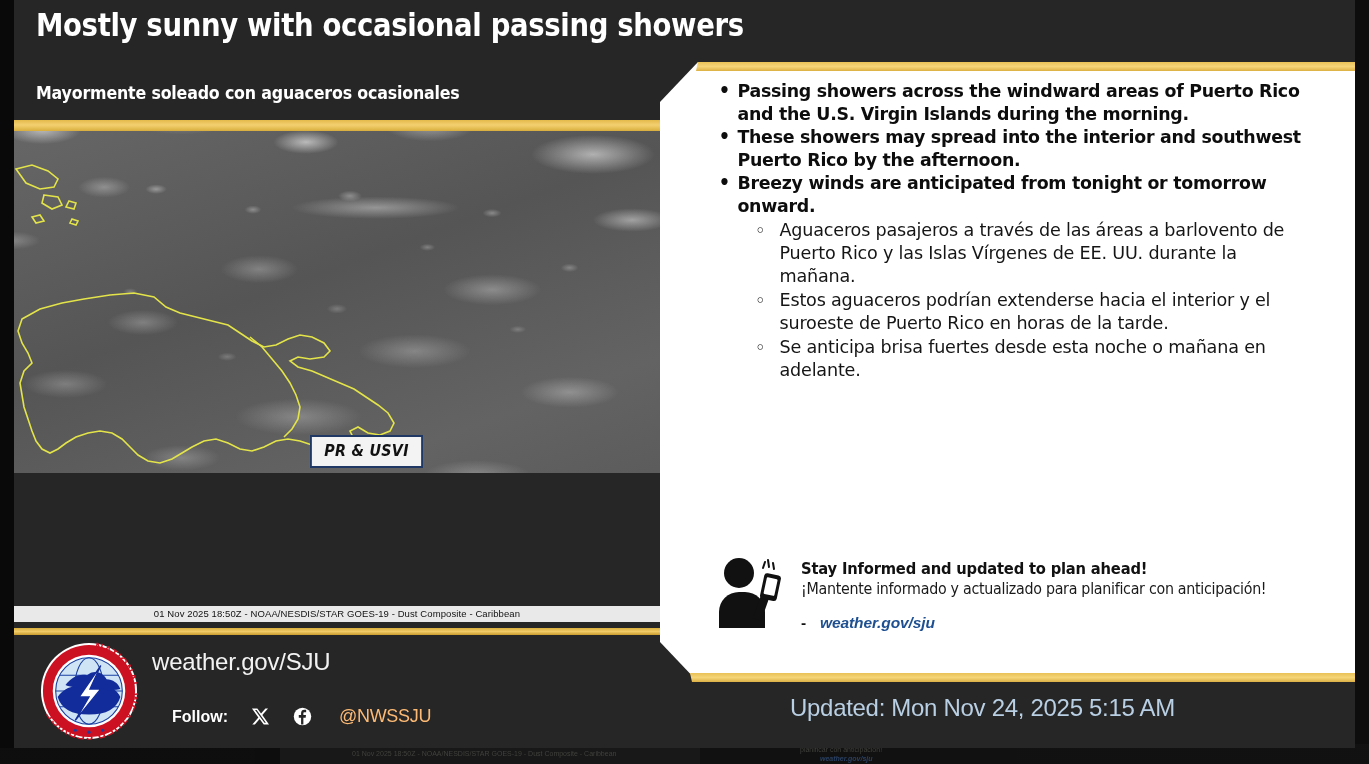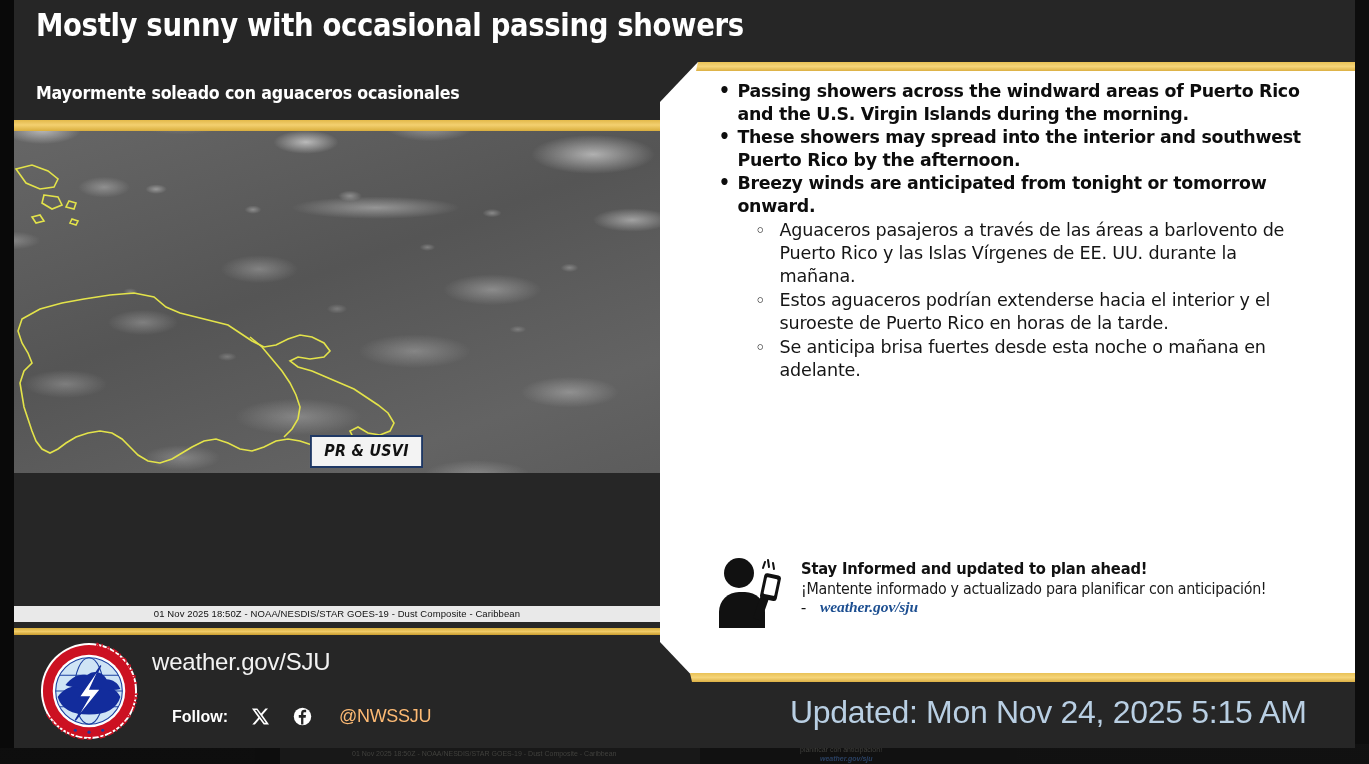--- a/index.html
+++ b/index.html
@@ -112,37 +112,37 @@
     letter-spacing:-.2px;transform:scaleX(.95);transform-origin:left top;}
   .b-es:before{content:"\25E6";position:absolute;left:4px;top:0;font-size:19px;}
 
   
   .stay{position:absolute;left:713px;top:556px;width:640px;z-index:6;display:flex;gap:14px;}
   .stay-txt{padding-top:4px;}
   .stay-h{font-family:"DejaVu Sans",sans-serif;font-weight:bold;font-size:15.5px;color:#111;
     letter-spacing:-.2px;transform:scaleX(.95);transform-origin:left;}
   .stay-s{font-family:"DejaVu Sans",sans-serif;font-size:15px;color:#1a1a1a;margin-top:2px;
     letter-spacing:-.3px;transform:scaleX(.95);transform-origin:left;}
-  .stay-l{margin-top:0;font-family:Liberation Serif, serif;font-weight:bold;font-style:italic;
+  .stay-l{margin-top:16px;font-family:Liberation Sans, sans-serif;font-weight:bold;font-style:italic;
     font-size:15.5px;color:#1d4f91;letter-spacing:-.1px;}
   .stay-l .dash{color:#111;font-style:normal;margin-right:14px;}
 
   
   .brand{position:absolute;left:14px;top:628px;width:646px;height:120px;z-index:4;}
   .brand-bar{position:absolute;left:0;top:0;width:646px;height:7px;
     background:linear-gradient(180deg,#d8ae3c,#f0cb68 50%,#c99c2c);}
   .logo{position:absolute;left:26px;top:14px;width:98px;height:98px;}
   .b-url{position:absolute;left:138px;top:20px;font-size:24px;color:#f2f2f2;letter-spacing:-.2px;}
   .b-org{position:absolute;left:138px;top:53px;font-size:14.5px;color:#dadada;letter-spacing:-.1px;}
   .b-follow{position:absolute;left:158px;top:78px;display:flex;align-items:center;gap:23px;}
   .b-follow .lbl{font-weight:bold;font-size:16px;color:#fff;}
   .b-follow .hand{font-size:18px;color:#fdba74;letter-spacing:-.3px;margin-left:4px;}
 
   
-  .updated{position:absolute;left:790px;top:694px;font-size:32px;color:#b9cfe3;
+  .updated{position:absolute;left:790px;top:694px;font-size:24px;color:#b9cfe3;
     letter-spacing:-.3px;z-index:6;}
 </style>
 </head>
 <body>
 
 <div id="stage">
 
   <div class="behind-s">S</div>
 
   <div class="bg-peek">

